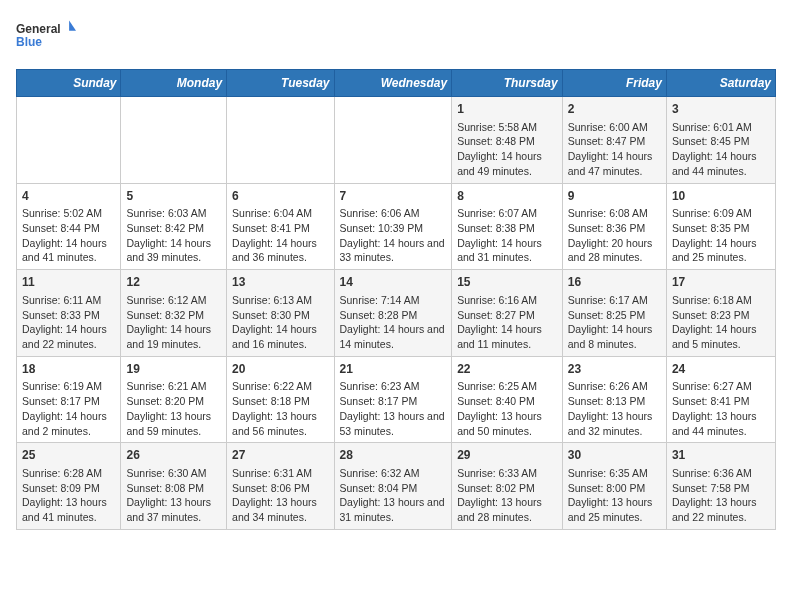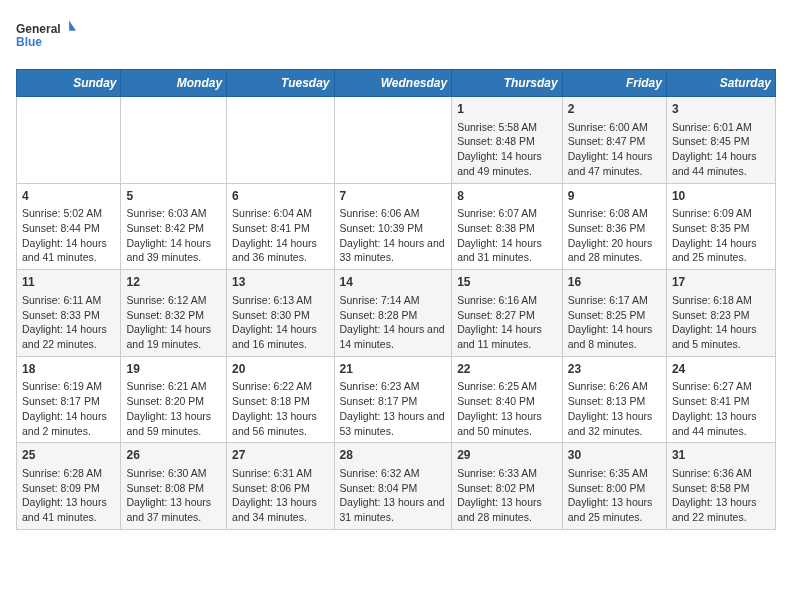--- a/index.html
+++ b/index.html
@@ -289,18 +289,18 @@
         </td>
         <td>
           <span class="day-number">30</span>
           <div>Sunrise: 6:35 AM</div>
           <div>Sunset: 8:00 PM</div>
           <div>Daylight: 13 hours and 25 minutes.</div>
         </td>
         <td>
           <span class="day-number">31</span>
           <div>Sunrise: 6:36 AM</div>
-          <div>Sunset: 8:58 PM</div>
+          <div>Sunset: 7:58 PM</div>
           <div>Daylight: 13 hours and 22 minutes.</div>
         </td>
       </tr>
     </tbody>
 </table>
 
 </body></html>

